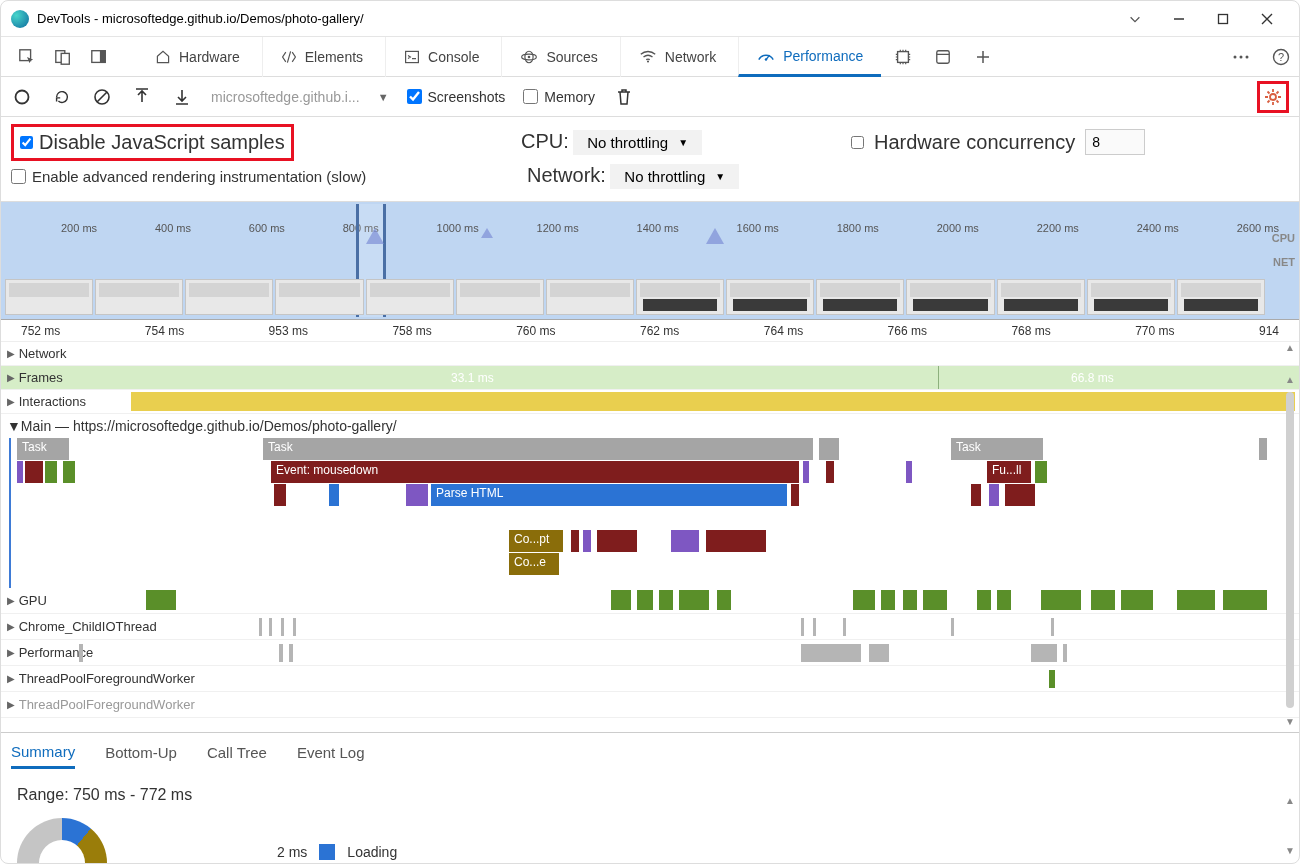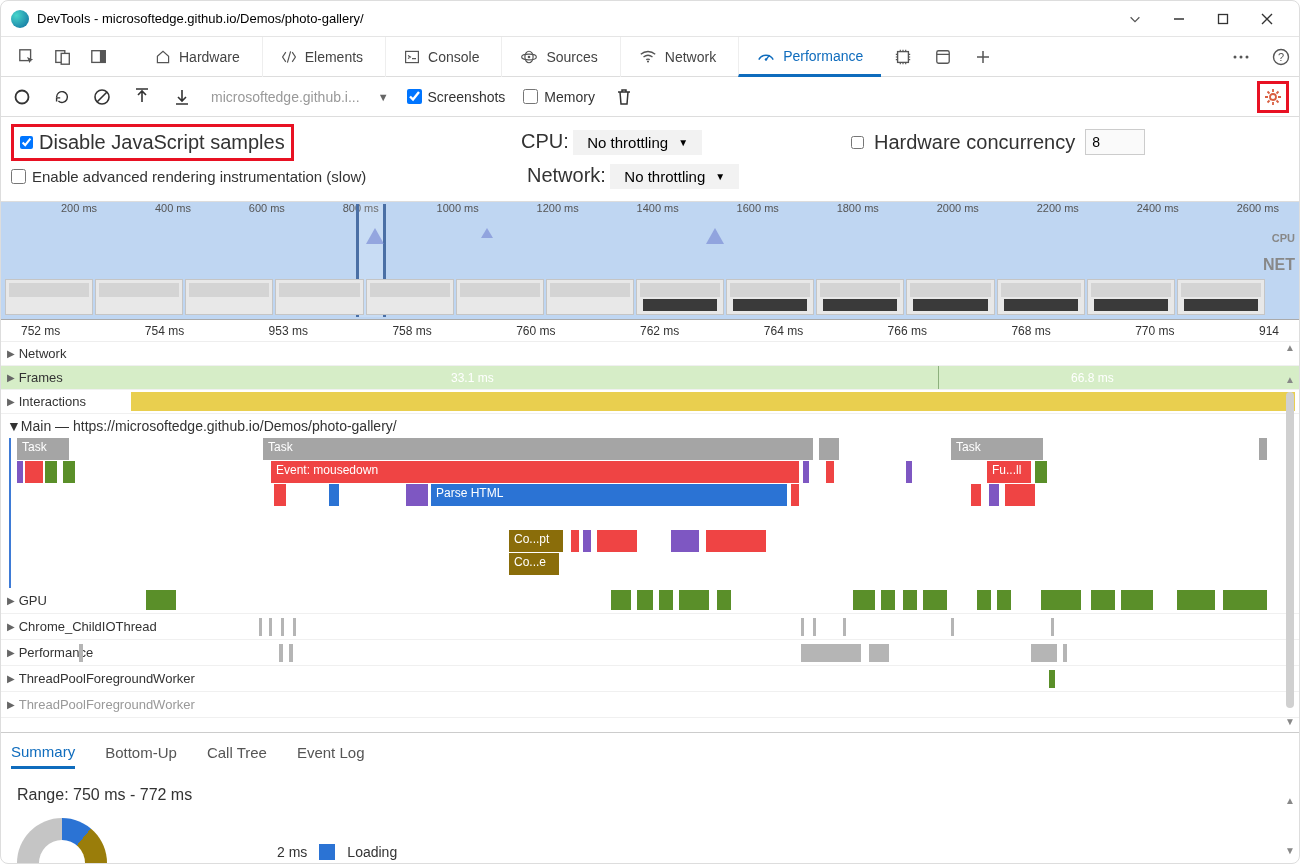--- a/index.html
+++ b/index.html
@@ -36,23 +36,23 @@
 .settings-row { display: flex; align-items: center; height: 34px; gap: 20px; }
 .disable-js { border: 3px solid #e81123; padding: 4px 6px; display: inline-flex; align-items: center; gap: 6px; }
 .settings .label { font-size: 20px; color: #333; }
 .settings .dropdown { background: #f2f2f2; padding: 4px 14px; font-size: 15px; display: inline-flex; align-items: center; gap: 10px; }
 .settings .mid { position: absolute; left: 520px; }
 .settings .right-group { position: absolute; left: 850px; display: flex; align-items: center; gap: 10px; }
 .settings .numinput { border: 1px solid #ccc; background: #fafafa; width: 60px; height: 26px; padding: 0 6px; font-size: 14px; }
 
 
 .overview { height: 118px; background: #bfd6f2; position: relative; border-bottom: 1px solid #aaa; }
-.overview .ticks { display: flex; justify-content: space-between; padding: 0 20px 0 60px; font-size: 11px; color: #555; }
+.overview .ticks { display: flex; justify-content: space-between; padding: 20px 20px 0 60px; font-size: 11px; color: #555; }
 .overview .cpu-label { position: absolute; right: 4px; top: 30px; font-size: 11px; color: #888; font-weight: bold; }
-.overview .net-label { position: absolute; right: 4px; top: 54px; font-size: 16px; color: #888; font-weight: bold; }
+.overview .net-label { position: absolute; right: 4px; top: 54px; font-size: 11px; color: #888; font-weight: bold; }
 .overview .selection { position: absolute; left: 355px; width: 30px; top: 2px; bottom: 2px; border-left: 3px solid #4a6fa5; border-right: 3px solid #4a6fa5; background: rgba(255,255,255,0.15); }
 .overview .thumbs { position: absolute; bottom: 4px; left: 4px; right: 34px; height: 36px; display: flex; gap: 2px; }
 .overview .thumb { flex: 1; background: #e8e8e8; border: 1px solid #c5c5c5; position: relative; }
 .overview .thumb::after { content:''; position: absolute; top: 3px; left: 3px; right: 3px; height: 14px; background: #d4d4d4; }
 .overview .thumb.dk::before { content:''; position:absolute; bottom:3px; left:6px; right:6px; height:12px; background:#3a3a3a; }
 .overview .shapes { position: absolute; top: 26px; left: 0; right: 0; height: 30px; }
 .overview .shape { position: absolute; width: 0; height: 0; border-left: 9px solid transparent; border-right: 9px solid transparent; border-bottom: 16px solid #7e8fd6; opacity: 0.7; }
 
 
 .detail-ticks { display: flex; justify-content: space-between; padding: 4px 20px; font-size: 12px; color: #333; border-bottom: 1px solid #eee; height: 22px; }
@@ -61,21 +61,21 @@
 .track .arrow { font-size: 10px; color: #666; margin-right: 4px; }
 .track.frames { background: #d6edc7; position: relative; }
 .track.frames .ftxt { position: absolute; font-size: 12px; color: #fff; }
 .track.interactions { position: relative; }
 .track.interactions .bar { position: absolute; left: 130px; right: 4px; top: 2px; bottom: 2px; background: #e9cf4f; }
 .main-track { position: relative; padding-left: 6px; }
 .main-track .header { display: flex; align-items: center; height: 24px; font-size: 14px; color: #333; }
 .flame { position: relative; height: 150px; margin-left: 2px; border-left: 2px solid #3e7bd6; }
 .fl { position: absolute; height: 22px; font-size: 12px; color: #fff; padding: 2px 5px; overflow: hidden; white-space: nowrap; }
 .grey { background: #a5a5a5; }
-.olive { background: #ef4444; }
+.olive { background: #7f1d1d; }
 .blue { background: #2b73d4; }
 .olive2 { background: #8a6d0a; }
 .small { width: 6px; padding: 0; }
 .purple-sm { background: #7e57c2; }
 .green-sm { background: #5a8f29; }
 .gpu-track { position: relative; }
 .gpu-seg { position: absolute; top: 2px; height: 20px; background: #5a8f29; }
 .thin-row { height: 26px; position: relative; }
 .thin-seg { position: absolute; top: 4px; height: 18px; background: #b5b5b5; }
 

